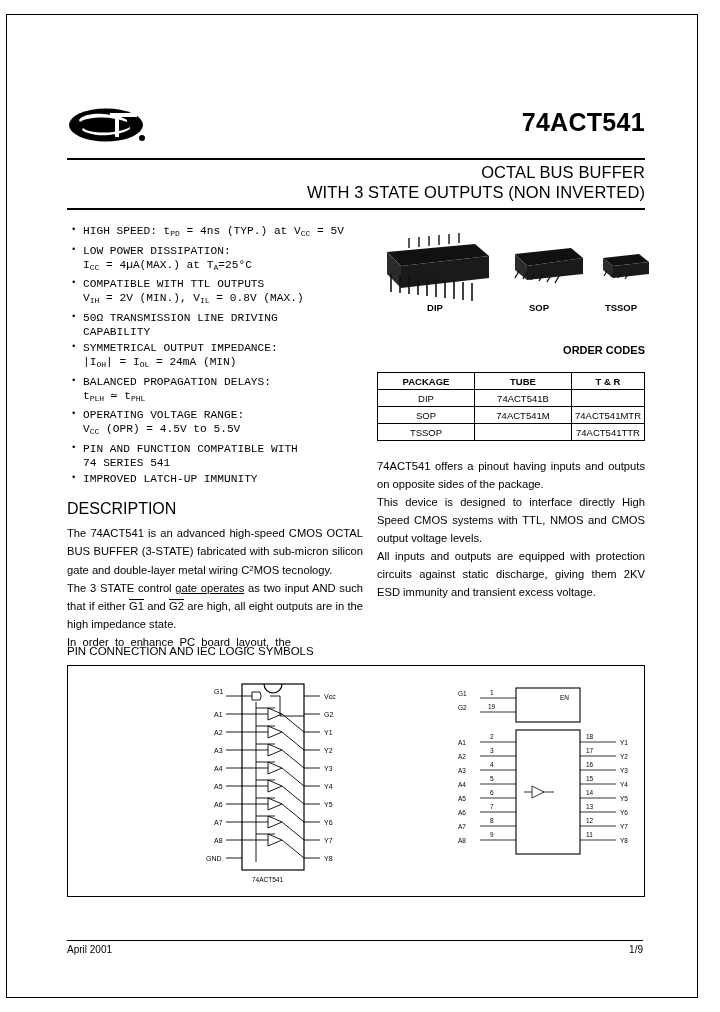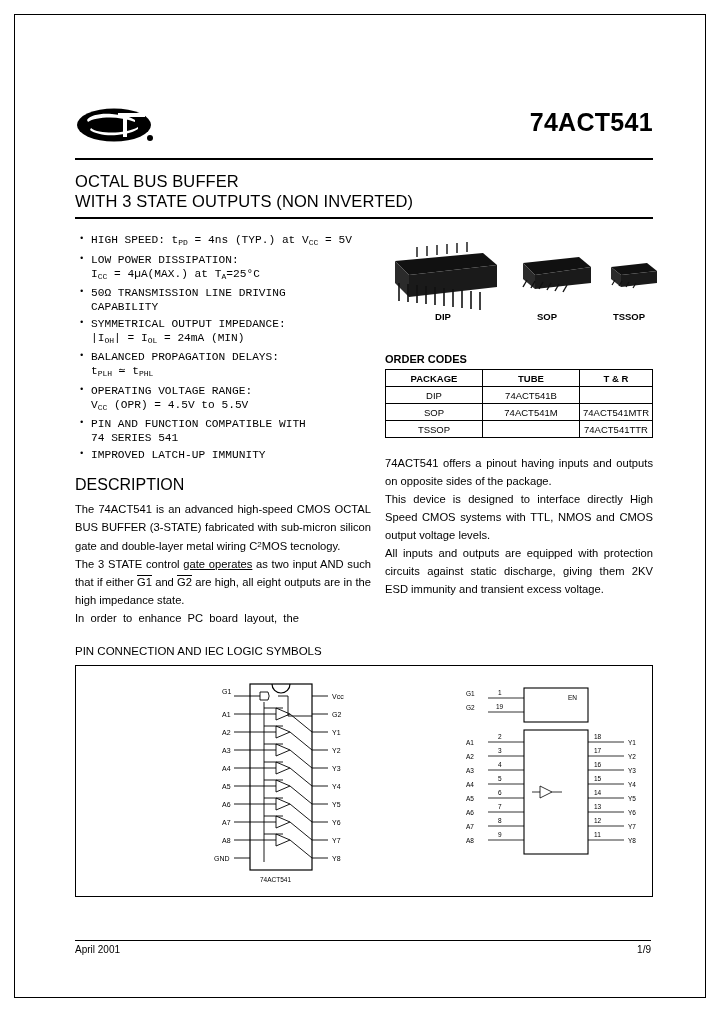--- a/index.html
+++ b/index.html
@@ -2,36 +2,36 @@
 <html><head>
 <meta charset="utf-8">
 <style>
   html,body{margin:0;padding:0;background:#b9b9b9;}
   body{font-family:"Liberation Sans", sans-serif;}
   .page{
     width:720px;height:1012px;background:#ffffff;position:relative;
     box-sizing:border-box;overflow:hidden;
   }
   .sheet{
-    position:absolute;left:14px;top:14px;width:692px;height:984px;
+    position:absolute;left:6px;top:14px;width:692px;height:984px;
     border:1px solid #000;box-sizing:border-box;background:#fff;
   }
   .inner{
     position:absolute;left:60px;top:85px;width:578px;
   }
   
   .hdr{position:relative;height:62px;}
   .logo{position:absolute;left:0;top:2px;width:95px;height:46px;}
   .partno{
     position:absolute;right:0;top:8px;font-size:25px;font-weight:bold;
     letter-spacing:0.3px;
   }
   .hdr-rule{position:absolute;left:0;right:0;top:58px;border-top:2px solid #000;}
   .title{
-    font-size:16.5px;line-height:20px;margin-top:9px;
+    text-align:right;font-size:16.5px;line-height:20px;
     letter-spacing:0.1px;
   }
   .title-rule{border-top:2px solid #000;margin-top:6px;}
 
   
   .cols{position:relative;margin-top:14px;height:390px;}
   .colL{position:absolute;left:0;top:0;width:296px;}
   .colR{position:absolute;left:310px;top:0;width:268px;}
 
   ul.feat{list-style:none;margin:0;padding:0;font-size:11.2px;line-height:14px;}
@@ -45,21 +45,21 @@
   .secttitle{font-size:16px;font-weight:normal;margin:14px 0 6px 0;}
   .body{font-size:11.2px;line-height:18px;text-align:justify;}
   .body p{margin:0;}
   .u{text-decoration:underline;}
   .ovl{ border-top:1px solid #000; padding-top:0px;}
 
   
   .pkgbox{position:relative;height:118px;}
   .lbl{position:absolute;font-size:9.5px;font-weight:bold;text-align:center;}
 
-  .ordtitle{font-size:11px;font-weight:bold;margin:2px 0 4px 0;}
+  .ordtitle{font-size:11px;font-weight:bold;margin:2px 0 16px 0;text-align:right;}
   table.ord{border-collapse:collapse;width:268px;font-size:9.5px;}
   table.ord th,table.ord td{
     border:1px solid #000;text-align:center;padding:1.5px 2px;height:13px;
   }
   table.ord th{font-weight:bold;}
 
   
   .pinsect{position:absolute;left:60px;top:630px;width:578px;}
   .pintitle{font-size:11.5px;font-weight:normal;}
   .pinbox{
@@ -110,20 +110,24 @@
       <div class="cols">
 
         <div class="colL">
           <ul class="feat">
             <li>
               HIGH SPEED: t<sub>PD</sub> = 4ns (TYP.) at V<sub>CC</sub> = 5V
             </li>
             <li>
               LOW POWER DISSIPATION:<br>
               I<sub>CC</sub> = 4µA(MAX.) at T<sub>A</sub>=25°C
+            </li>
+            <li>
+              COMPATIBLE WITH TTL OUTPUTS<br>
+              V<sub>IH</sub> = 2V (MIN.), V<sub>IL</sub> = 0.8V (MAX.)
             </li>
             <li>
               50Ω TRANSMISSION LINE DRIVING<br>CAPABILITY
             </li>
             <li>
               SYMMETRICAL OUTPUT IMPEDANCE:<br>
               |I<sub>OH</sub>| = I<sub>OL</sub> = 24mA (MIN)
             </li>
             <li>
               BALANCED PROPAGATION DELAYS:<br>

